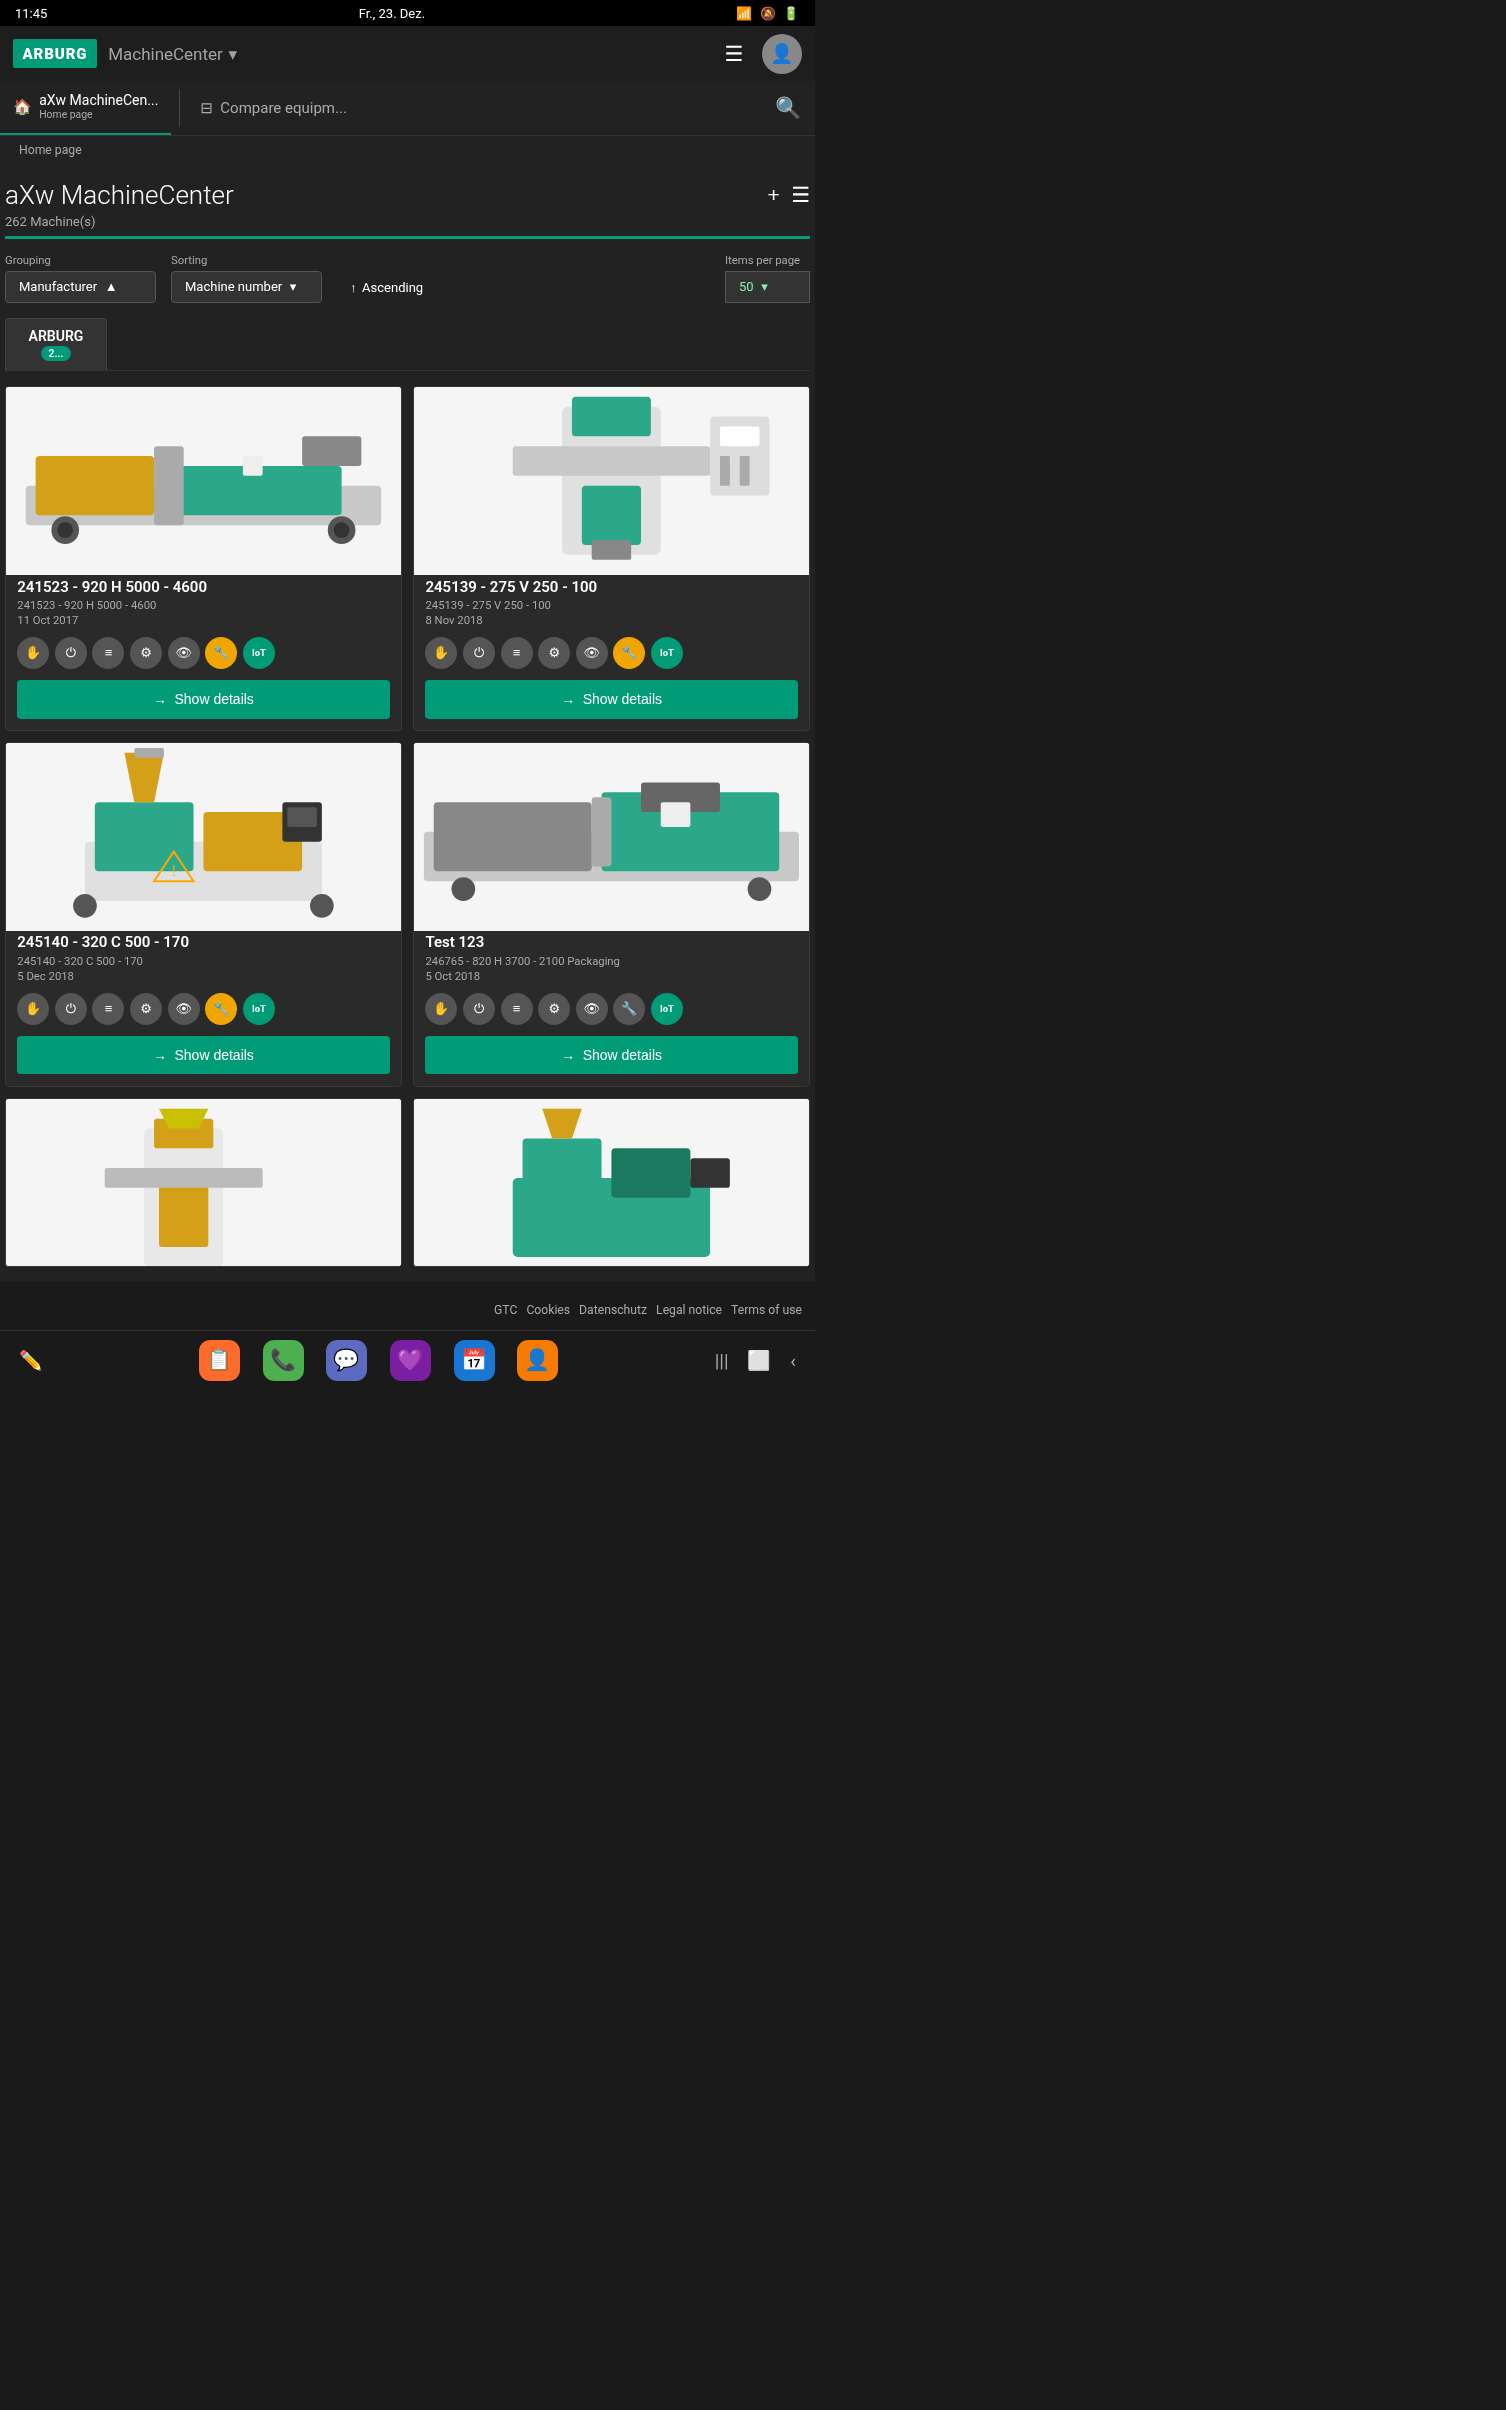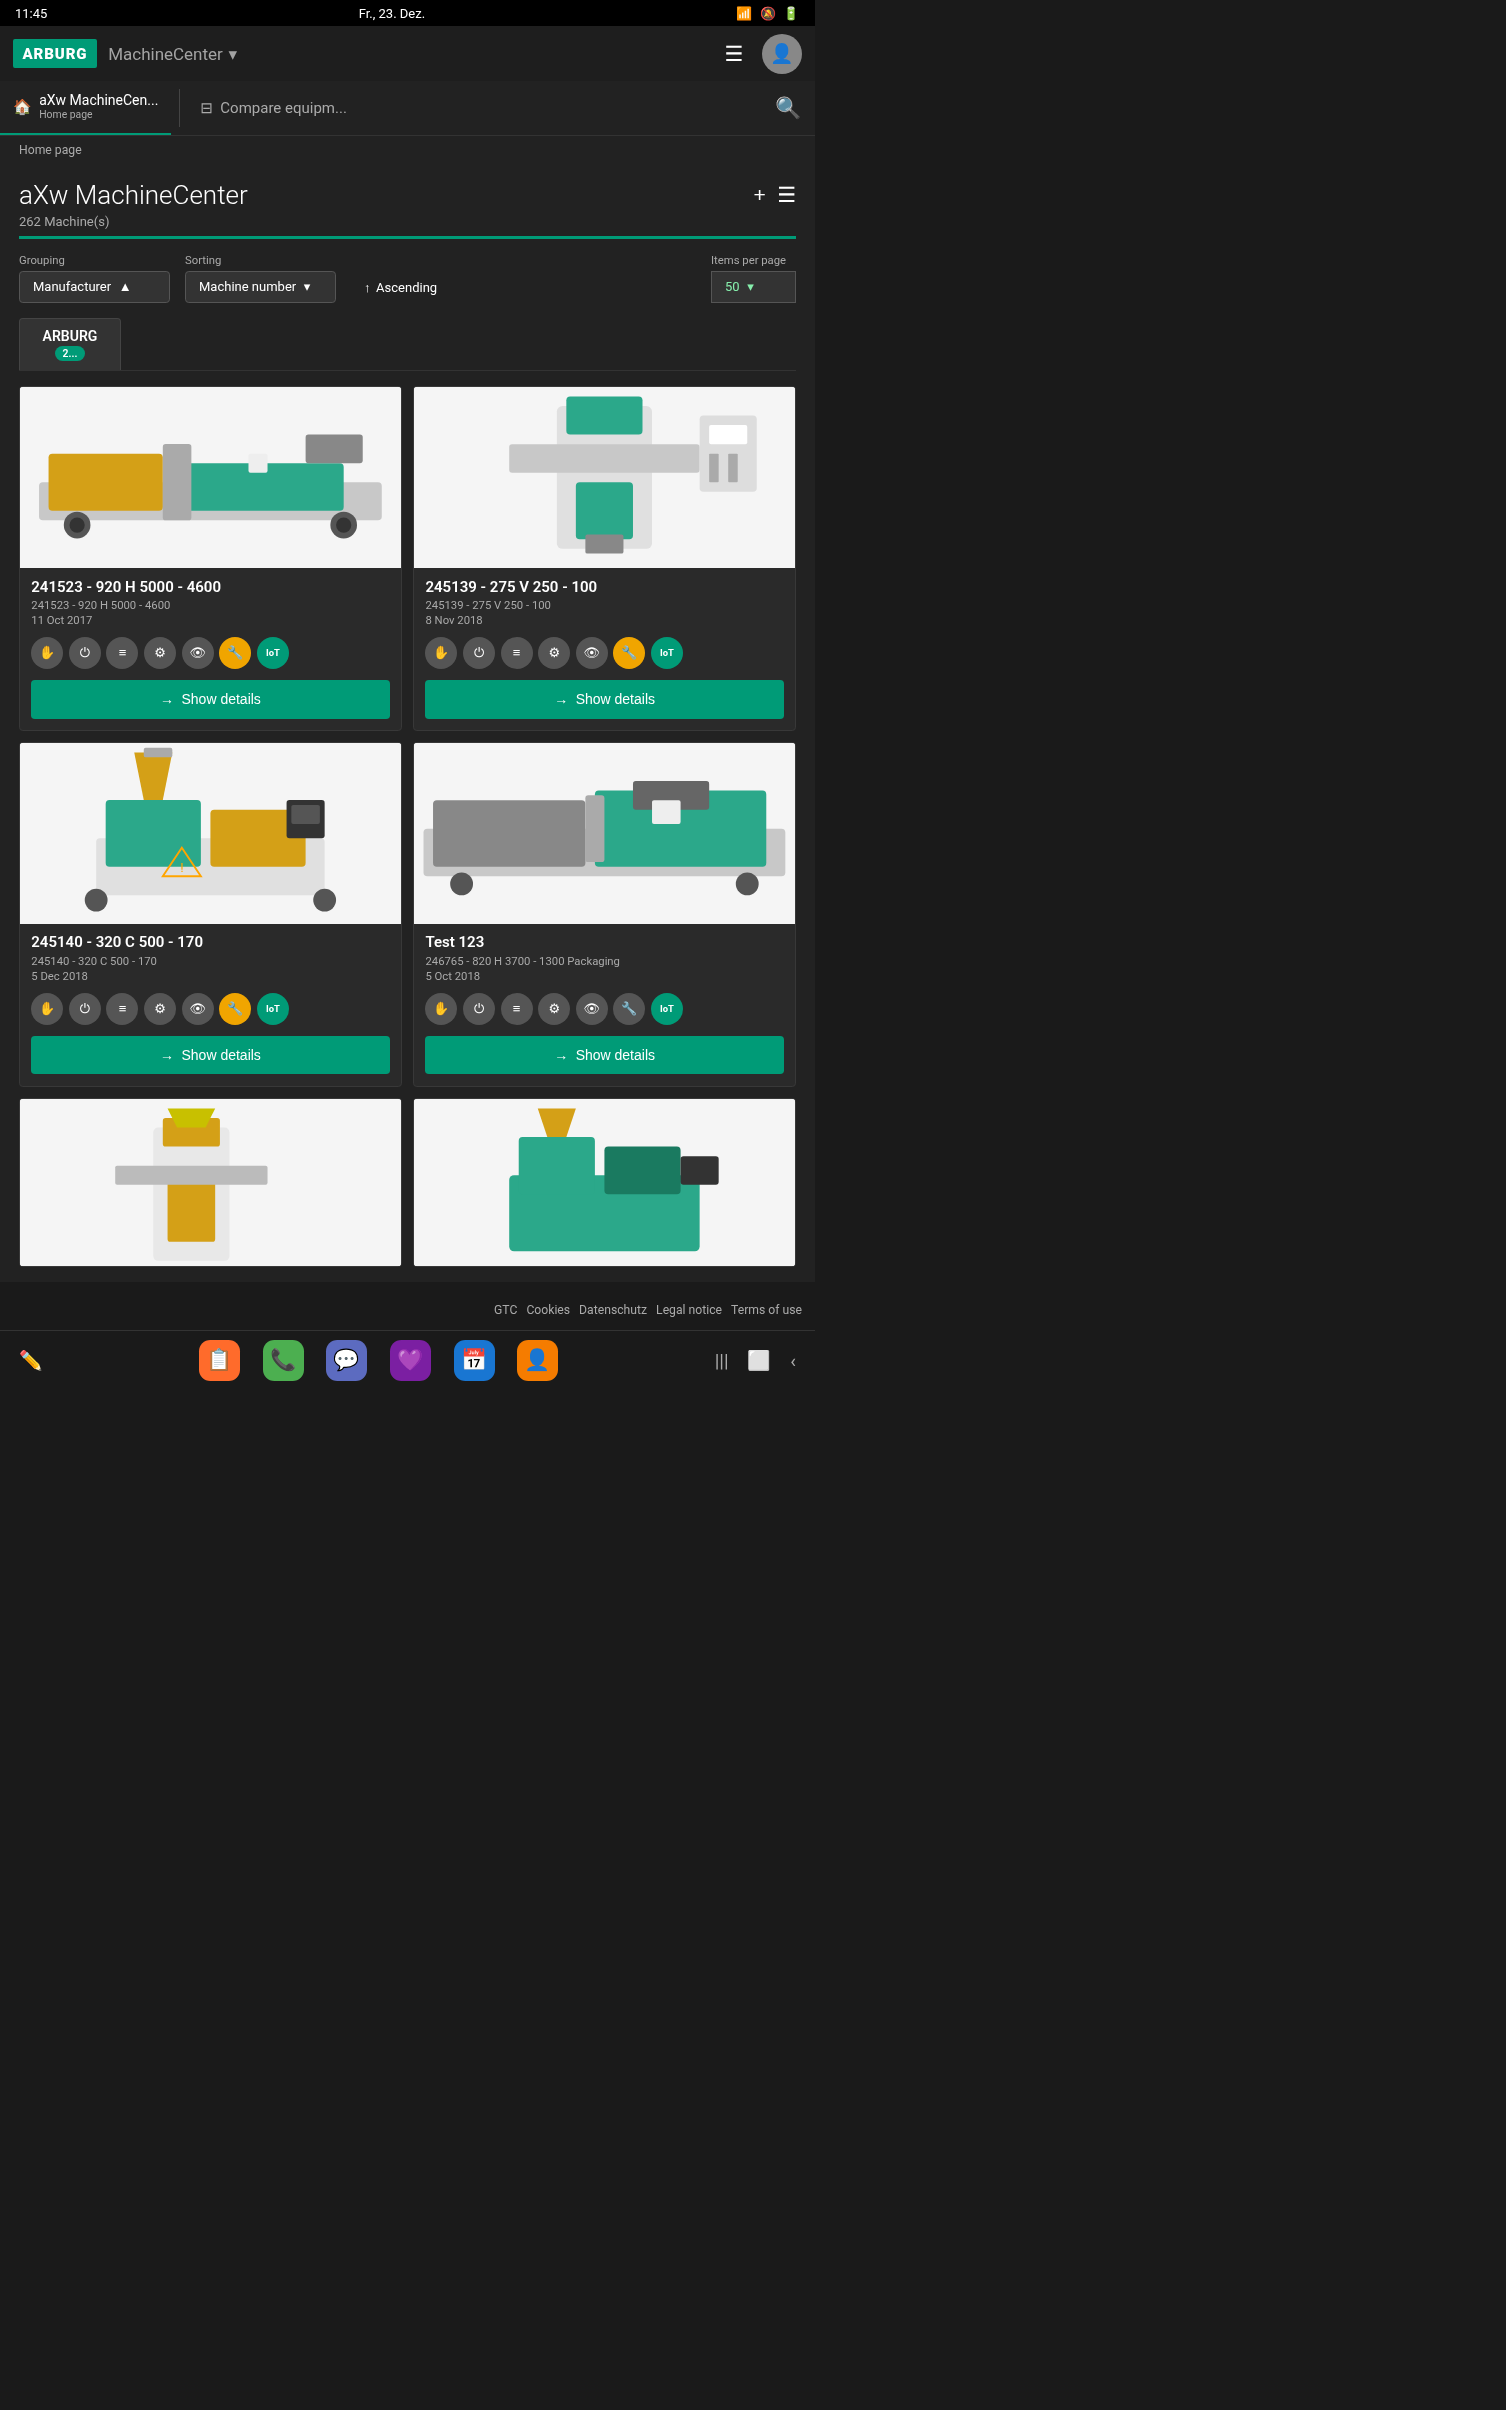--- a/index.html
+++ b/index.html
@@ -111,21 +111,21 @@
     .breadcrumb {
       background: #222;
       padding: 7.5px 19px;
       font-size: 12.2px;
       color: #aaa;
     }
 
     
     .main-content {
       background: #222;
-      padding: 15px 19px;
+      padding: 15px 5px;
     }
 
     .page-title-row {
       display: flex;
       align-items: center;
       gap: 11.3px;
       margin-bottom: 3.8px;
     }
     .page-title {
       font-size: 26px;
@@ -588,21 +588,21 @@
           <rect x="190" y="50" width="180" height="80" rx="4" fill="#2ba88a"></rect>
           <rect x="180" y="55" width="20" height="70" rx="3" fill="#aaa"></rect>
           <rect x="230" y="40" width="80" height="30" rx="3" fill="#666"></rect>
           <circle cx="50" cy="148" r="12" fill="#555"></circle>
           <circle cx="350" cy="148" r="12" fill="#555"></circle>
           <rect x="250" y="60" width="30" height="25" rx="2" fill="#eee"></rect>
         </svg>
       </div>
       <div class="machine-card-body">
         <div class="machine-card-title">Test 123</div>
-        <div class="machine-card-subtitle">246765 - 820 H 3700 - 1300 Packaging</div>
+        <div class="machine-card-subtitle">246765 - 820 H 3700 - 2100 Packaging</div>
         <div class="machine-card-date">5 Oct 2018</div>
         <div class="machine-card-icons">
           <div class="machine-icon">✋</div>
           <div class="machine-icon">⏻</div>
           <div class="machine-icon">≡</div>
           <div class="machine-icon">⚙</div>
           <div class="machine-icon">👁</div>
           <div class="machine-icon">🔧</div>
           <div class="machine-icon iot">IoT</div>
         </div>

